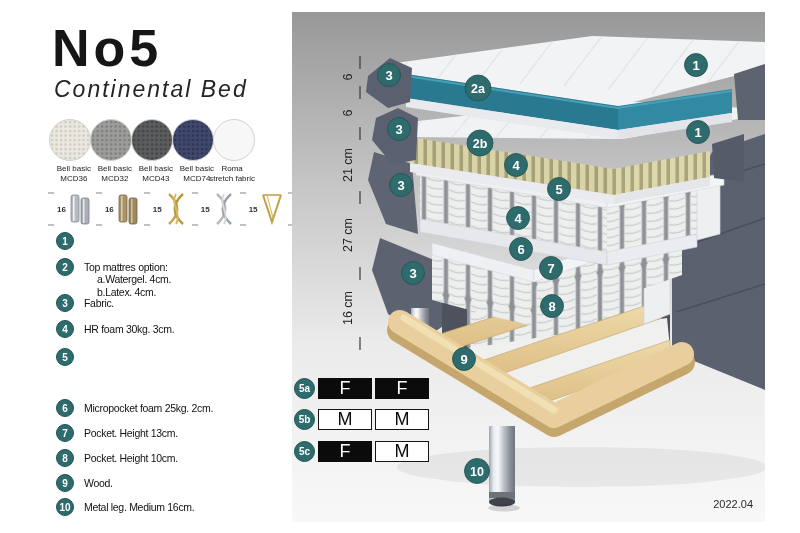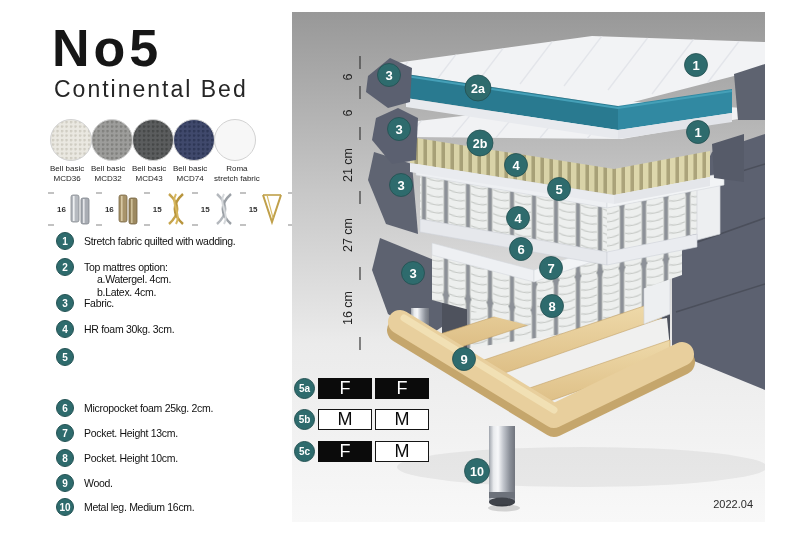--- a/index.html
+++ b/index.html
@@ -4,23 +4,23 @@
 <style>
   html,body{margin:0;padding:0;}
   body{
     width:800px;height:533px;position:relative;background:#ffffff;
     font-family:"Liberation Sans",sans-serif;overflow:hidden;
   }
   
   .title{position:absolute;left:52px;top:18px;font-size:52px;font-weight:700;
          letter-spacing:4px;color:#161616;}
   .subtitle{position:absolute;left:54px;top:76px;font-size:23px;font-weight:300;
-         letter-spacing:2px;color:#252525;}
+         letter-spacing:2px;color:#252525;font-style:italic;}
   .swatch-row{position:absolute;left:50px;top:119px;display:flex;}
-  .swatch{width:41px;display:flex;flex-direction:column;align-items:flex-start;}
+  .swatch{width:41px;display:flex;flex-direction:column;align-items:flex-end;}
   .swatch .dot{width:40px;height:40px;border-radius:50%;border:1px solid #d2d2d2;
     background-size:4.5px 4.5px;}
   .sw0 .dot{background-color:#eae8e1;background-image:radial-gradient(circle at 2px 2px,#cfccc2 1.1px,transparent 1.6px);}
   .sw1 .dot{background-color:#9d9d9b;background-image:radial-gradient(circle at 2px 2px,#80807d 1.1px,transparent 1.6px);}
   .sw2 .dot{background-color:#5b5d5e;background-image:radial-gradient(circle at 2px 2px,#454747 1.1px,transparent 1.6px);}
   .sw3 .dot{background-color:#40496c;background-image:radial-gradient(circle at 2px 2px,#2d3655 1.1px,transparent 1.6px);}
   .sw4 .dot{background-color:#f7f7f7;}
   .swatch .lab{margin-top:3px;font-size:8px;line-height:1.2;color:#222;text-align:center;white-space:nowrap;}
   .leg-row{position:absolute;left:46px;top:186px;display:flex;align-items:flex-end;height:40px;}
   .leg{display:flex;align-items:center;margin:0 1px;}
@@ -155,23 +155,20 @@
     </svg>
   </span>
   <span class="leg-sep">
       <i></i>
       <i></i>
     </span>
 </div>
 
 <div class="spec" style="top:232px">
   <span class="snum">1</span>
-  <div class="slines">
-      <div class="sline">Stretch fabric quilted with wadding.</div>
-    </div>
 </div>
 <div class="spec" style="top:258px">
   <span class="snum">2</span>
   <div class="slines">
     <div class="sline">Top mattres option:</div>
     <div class="sline indent">a.Watergel. 4cm.</div>
     <div class="sline indent">b.Latex. 4cm.</div>
   </div>
 </div>
 <div class="spec" style="top:294px">

